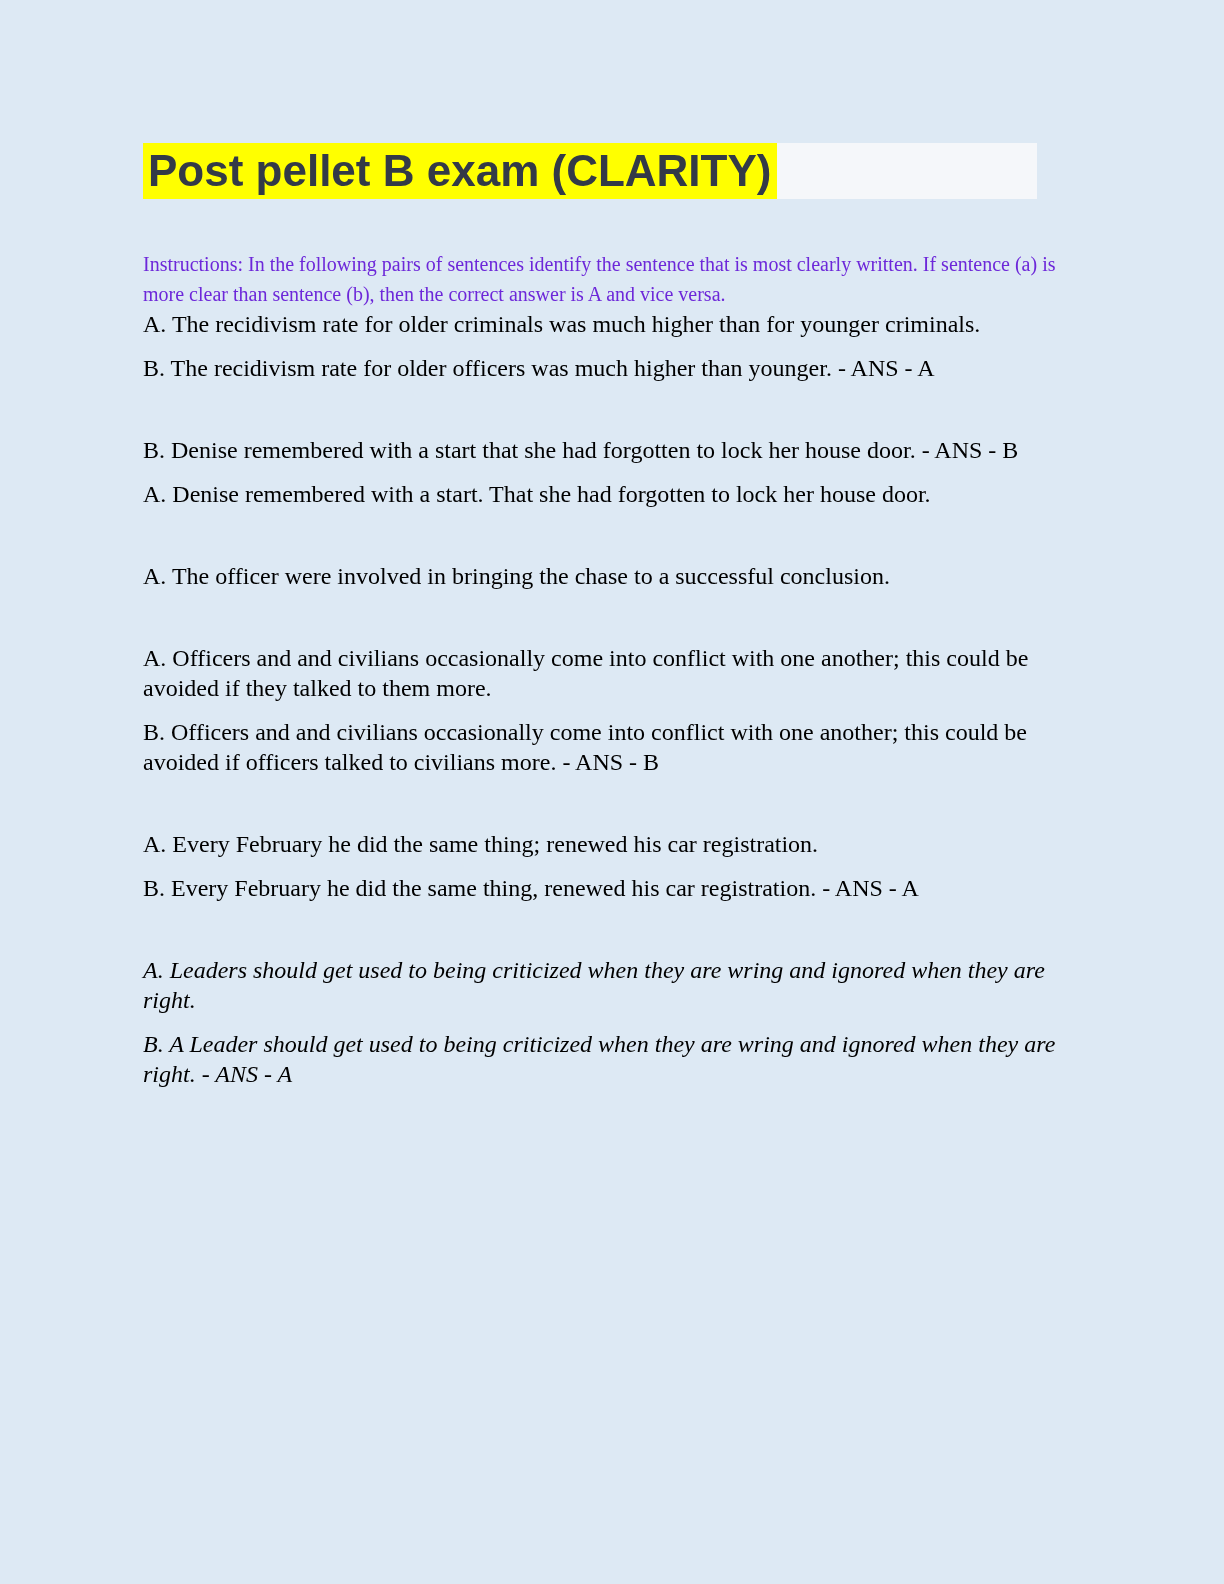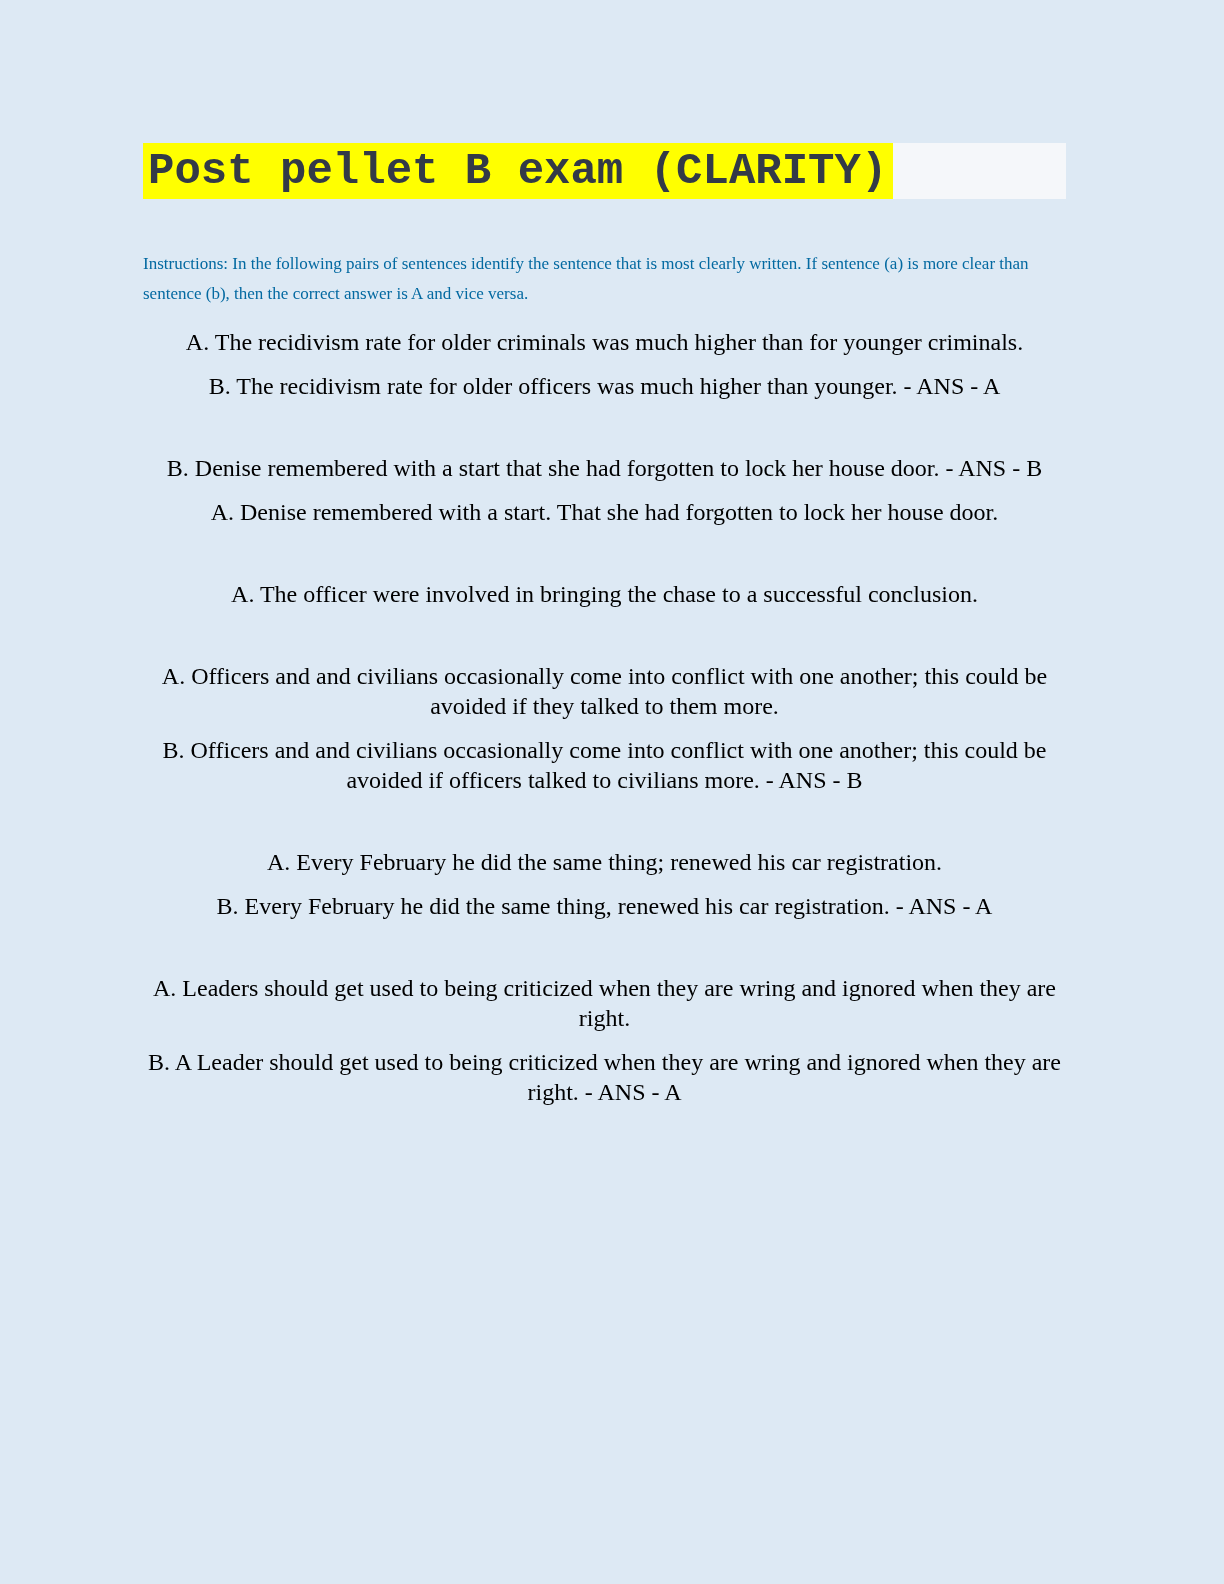--- a/index.html
+++ b/index.html
@@ -22,54 +22,53 @@
   .title-row {
     display: flex;
     align-items: stretch;
     height: 56px;
     margin-bottom: 50px;
   }
   .title-highlight {
     display: inline-block;
     background: #ffff00;
     color: #333a47;
-    font-family: Liberation Mono, monospace;
+    font-family: Liberation Sans, sans-serif;
     font-weight: bold;
     font-size: 44px;
     line-height: 56px;
     padding: 0 6px 12px 5px;
     white-space: nowrap;
   }
   .title-filler {
     display: inline-block;
     background: #f5f7fa;
     width: 260px;
     height: 56px;
   }
 
   .instructions {
-    color: #0369a1;
-    font-size: 17px;
+    color: #6d28d9;
+    font-size: 20px;
     line-height: 30px;
-    margin-bottom: 18px;
   }
 
   .body-text {
     color: #000000;
     font-size: 24px;
     line-height: 30px;
     margin-bottom: 14px;
   }
 
   .question-group {
     margin-bottom: 52px;
-    text-align: center;
   }
   .question-group:last-child {
     margin-bottom: 12px;
+    font-style: italic;
   }
 </style>
 </head>
 <body>
 
 <div class="page">
 
   <h1 class="title-row">
     <span class="title-highlight">Post pellet B exam (CLARITY)</span>
     <span class="title-filler"></span>

